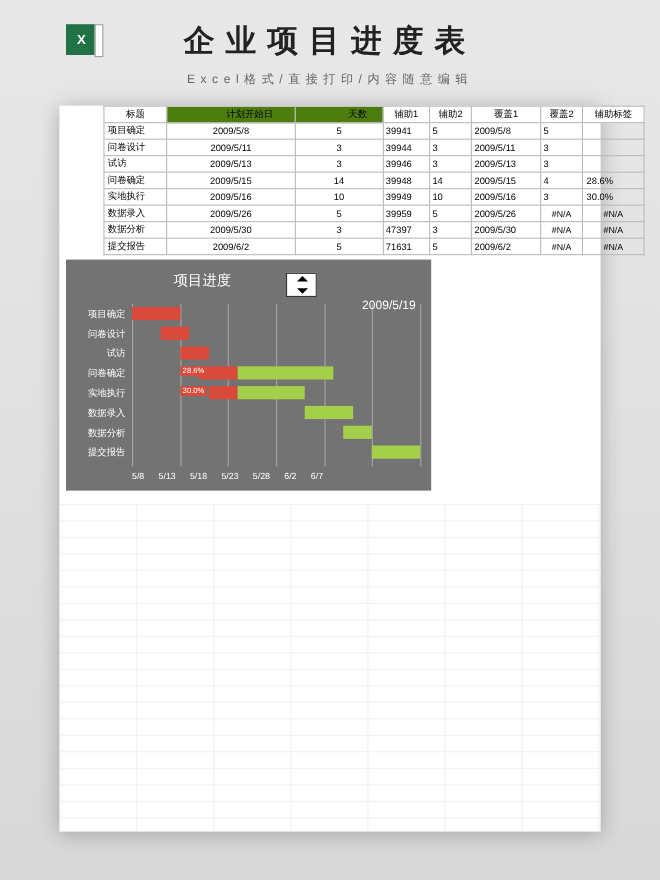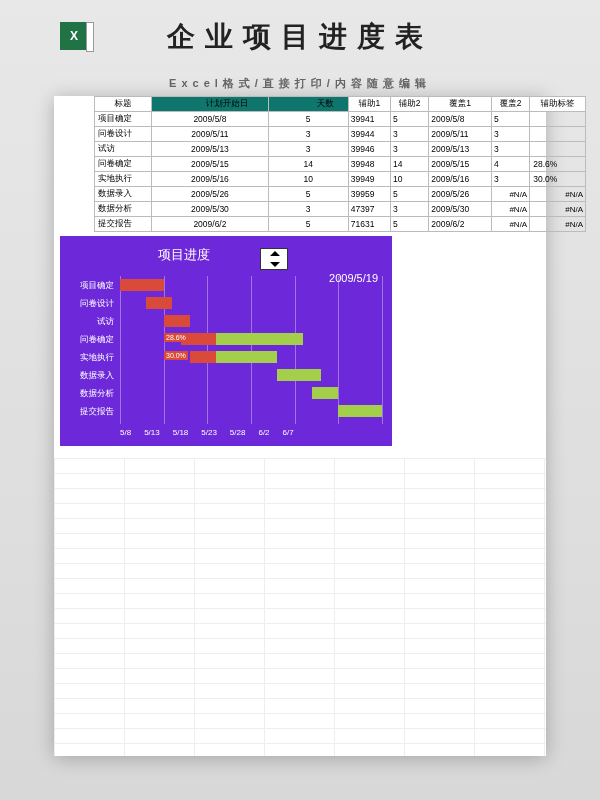--- a/index.html
+++ b/index.html
@@ -11,40 +11,40 @@
   }
   .header { text-align: center; padding: 18px 0 8px; }
   .excel-icon {
     position: absolute; left: 60px; top: 22px;
     width: 28px; height: 28px; background: #217346;
     display: flex; align-items: center; justify-content: center;
     color: #fff; font-weight: bold; font-size: 12px;
   }
   .excel-icon::after { content: ""; position: absolute; right: -6px; top: 0; width: 6px; height: 28px; background: #fff; border: 1px solid #999; }
   .title { font-size: 28px; font-weight: 600; letter-spacing: 10px; color: #222; }
-  .subtitle { font-size: 11px; color: #666; letter-spacing: 5px; margin-top: 20px; font-weight: bold; }
+  .subtitle { font-size: 11px; color: #666; letter-spacing: 5px; margin-top: 8px; }
   .sheet {
     position: absolute; left: 54px; top: 96px;
     width: 492px; height: 660px; background: #fff;
     box-shadow: 0 2px 18px rgba(0,0,0,0.25);
     font-size: 9px;
   }
   table.data { border-collapse: collapse; width: 100%; margin-left: 40px; }
   table.data th, table.data td {
     border: 1px solid #bbb; padding: 1px 2px; height: 15px;
     font-size: 8.5px; text-align: center; font-weight: normal;
   }
   table.data th.hrow { background: #fff; font-weight: normal; }
-  table.data th.h-yellow { background: #0f766e; padding-left: 36px; }
+  table.data th.h-yellow { background: #4d7c0f; padding-left: 36px; }
   table.data td.tl { text-align: left; padding-left: 3px; }
   table.data td.tr { text-align: left; padding-right: 3px; }
-  table.data td.err { color: #000; text-align: right; font-size: 8px; }
+  table.data td.err { color: #000; font-size: 8px; }
   .chart {
     margin: 4px 6px; width: 332px; height: 210px;
-    background: #6d28d9; position: relative; color: #fff;
+    background: #737373; position: relative; color: #fff;
     font-size: 9px;
   }
   .chart-title { position: absolute; left: 98px; top: 10px; font-size: 13px; }
   .chart-date { position: absolute; right: 14px; top: 36px; font-size: 11px; color:#fff; }
   .spinner {
     position: absolute; left: 200px; top: 12px; width: 28px; height: 22px;
     background: #fff; border: 1px solid #333;
   }
   .spinner::before, .spinner::after {
     content: ""; position: absolute; left: 9px; width: 0; height: 0;

